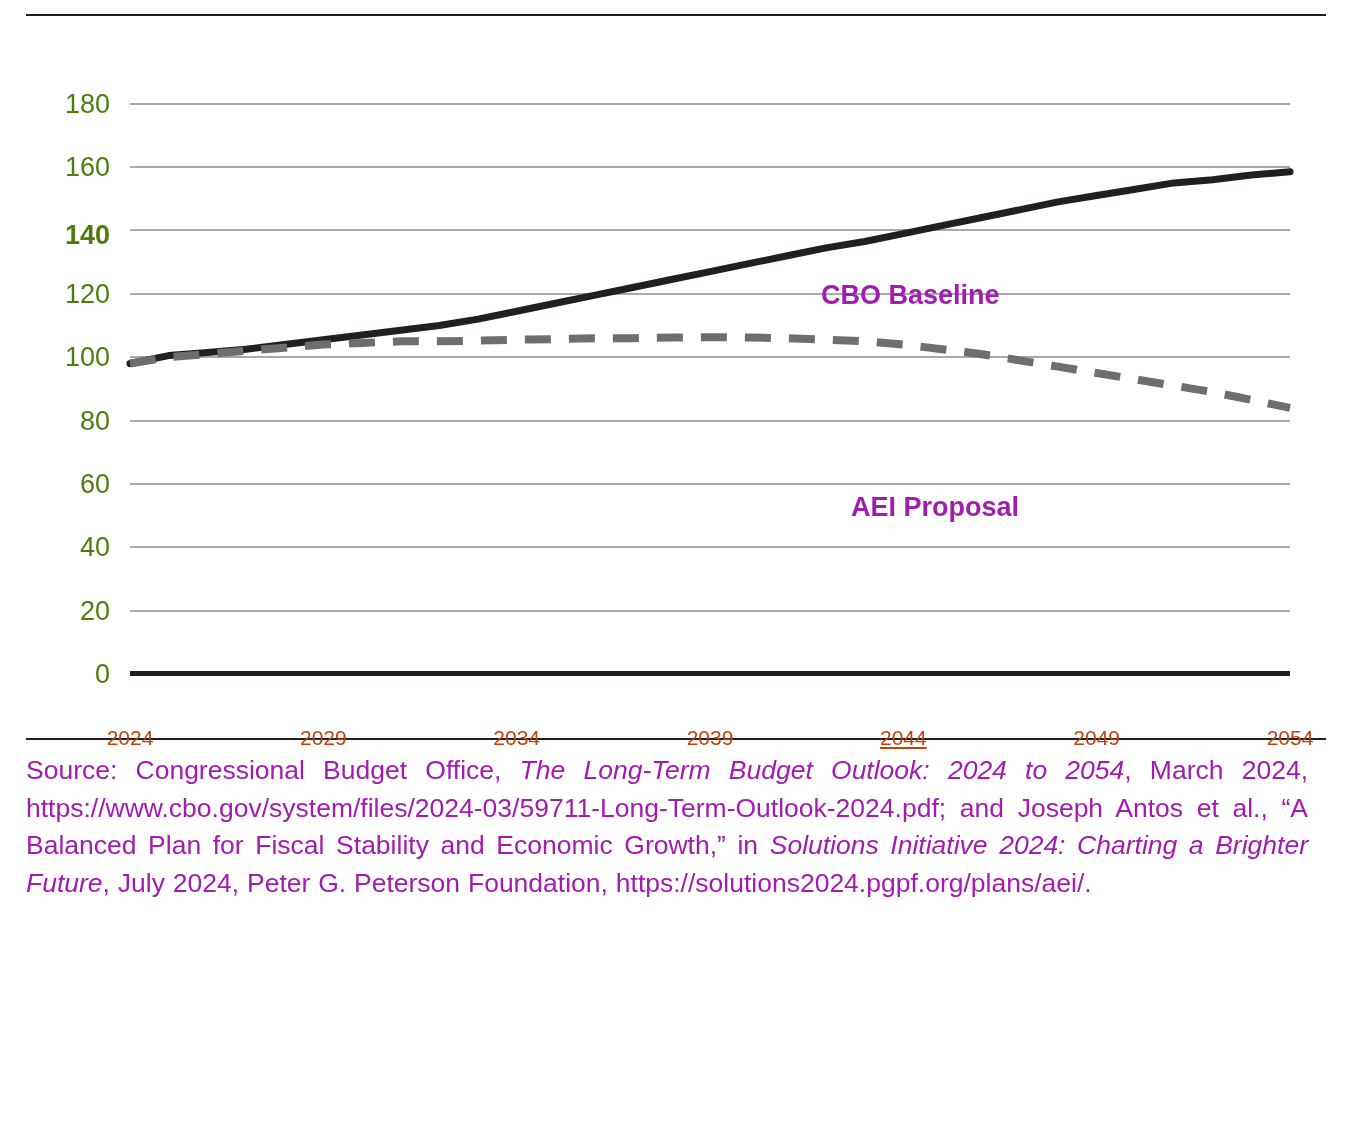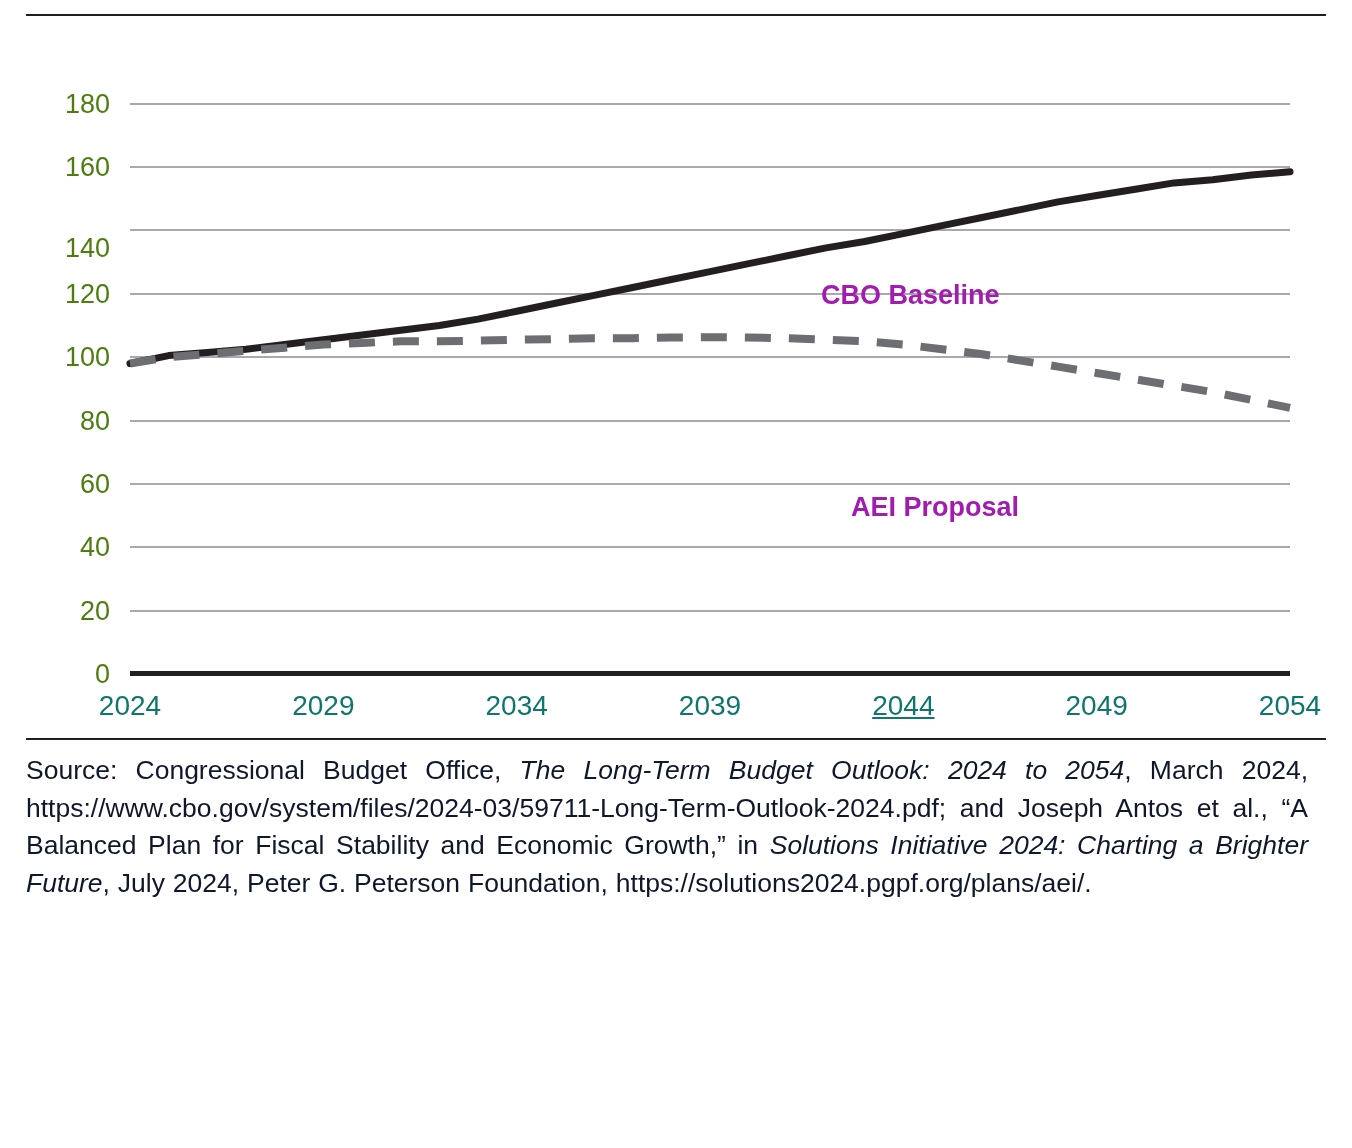--- a/index.html
+++ b/index.html
@@ -76,23 +76,23 @@
   }
   .ytick-wrap {
     position: absolute;
     left: 104px;
     top: 50px;
     width: 1160px;
     height: 602px;
   }
   .xtick {
     position: absolute;
-    top: 668px;
-    font-size: 28px;
-    color: #0f766e;
+    top: 704px;
+    font-size: 21px;
+    color: #c2410c;
     transform: translateX(-50%);
     white-space: nowrap;
   }
   .series-label {
     position: absolute;
     font-size: 27px;
     font-weight: bold;
     color: #a21caf;
     white-space: nowrap;
   }
@@ -107,21 +107,21 @@
   }
   .source-rule {
     border: 0;
     border-top: 2.5px solid #231f20;
     margin: 6px 0 0 0;
   }
   .source {
     font-size: 26.5px;
     line-height: 1.42;
     margin-top: 12px;
-    color: #0f172a;
+    color: #a21caf;
     text-align: justify;
     max-width: 1282px;
     word-spacing: 0.5px;
   }
   .source i { font-style: italic; }
 </style>
 </head>
 <body>
 
 <div class="page">
@@ -139,21 +139,21 @@
         <div class="ytick" style="top: 475.263px;">40</div>
         <div class="gridline" style="top: 410.895px;"></div>
         <div class="ytick" style="top: 411.895px;">60</div>
         <div class="gridline" style="top: 347.526px;"></div>
         <div class="ytick" style="top: 348.526px;">80</div>
         <div class="gridline" style="top: 284.158px;"></div>
         <div class="ytick" style="top: 285.158px;">100</div>
         <div class="gridline" style="top: 220.789px;"></div>
         <div class="ytick" style="top: 221.789px;">120</div>
         <div class="gridline" style="top: 157.421px;"></div>
-        <div class="ytick" style="top: 176px;">140</div>
+        <div class="ytick" style="top: 163px; font-weight: bold;">140</div>
         <div class="gridline" style="top: 94.0526px;"></div>
         <div class="ytick" style="top: 95.0526px;">160</div>
         <div class="gridline" style="top: 30.6842px;"></div>
         <div class="ytick" style="top: 31.6842px;">180</div>
       </div>
 
     <div class="plot" id="plot">
       <svg class="lines" viewBox="0 0 1160 602" preserveAspectRatio="none">
         <polyline id="line-cbo" fill="none" stroke="#231f20" stroke-width="7" stroke-linejoin="round" stroke-linecap="round" points="0.00,291.49 38.67,283.57 77.33,280.41 116.00,277.24 154.67,272.48 193.33,267.73 232.00,262.98 270.67,258.23 309.33,253.47 348.00,247.14 386.67,239.22 425.33,231.29 464.00,223.37 502.67,215.45 541.33,207.53 580.00,199.61 618.67,191.69 657.33,183.77 696.00,175.85 734.67,169.51 773.33,161.59 812.00,153.67 850.67,145.75 889.33,137.83 928.00,129.91 966.67,123.57 1005.33,117.23 1044.00,110.89 1082.67,107.73 1121.33,102.97 1160.00,99.81"></polyline>
         <polyline id="line-aei" fill="none" stroke="#6d6e71" stroke-width="8" stroke-linejoin="round" stroke-linecap="butt" stroke-dasharray="26 18" points="0.00,291.49 38.67,285.16 77.33,281.99 116.00,278.82 154.67,275.65 193.33,272.48 232.00,270.90 270.67,269.32 309.33,269.32 348.00,268.68 386.67,267.73 425.33,267.10 464.00,266.15 502.67,266.15 541.33,265.51 580.00,265.20 618.67,265.51 657.33,266.15 696.00,267.73 734.67,269.32 773.33,272.48 812.00,277.24 850.67,281.99 889.33,288.33 928.00,294.66 966.67,301.00 1005.33,307.34 1044.00,313.67 1082.67,320.01 1121.33,327.93 1160.00,335.85"></polyline>

